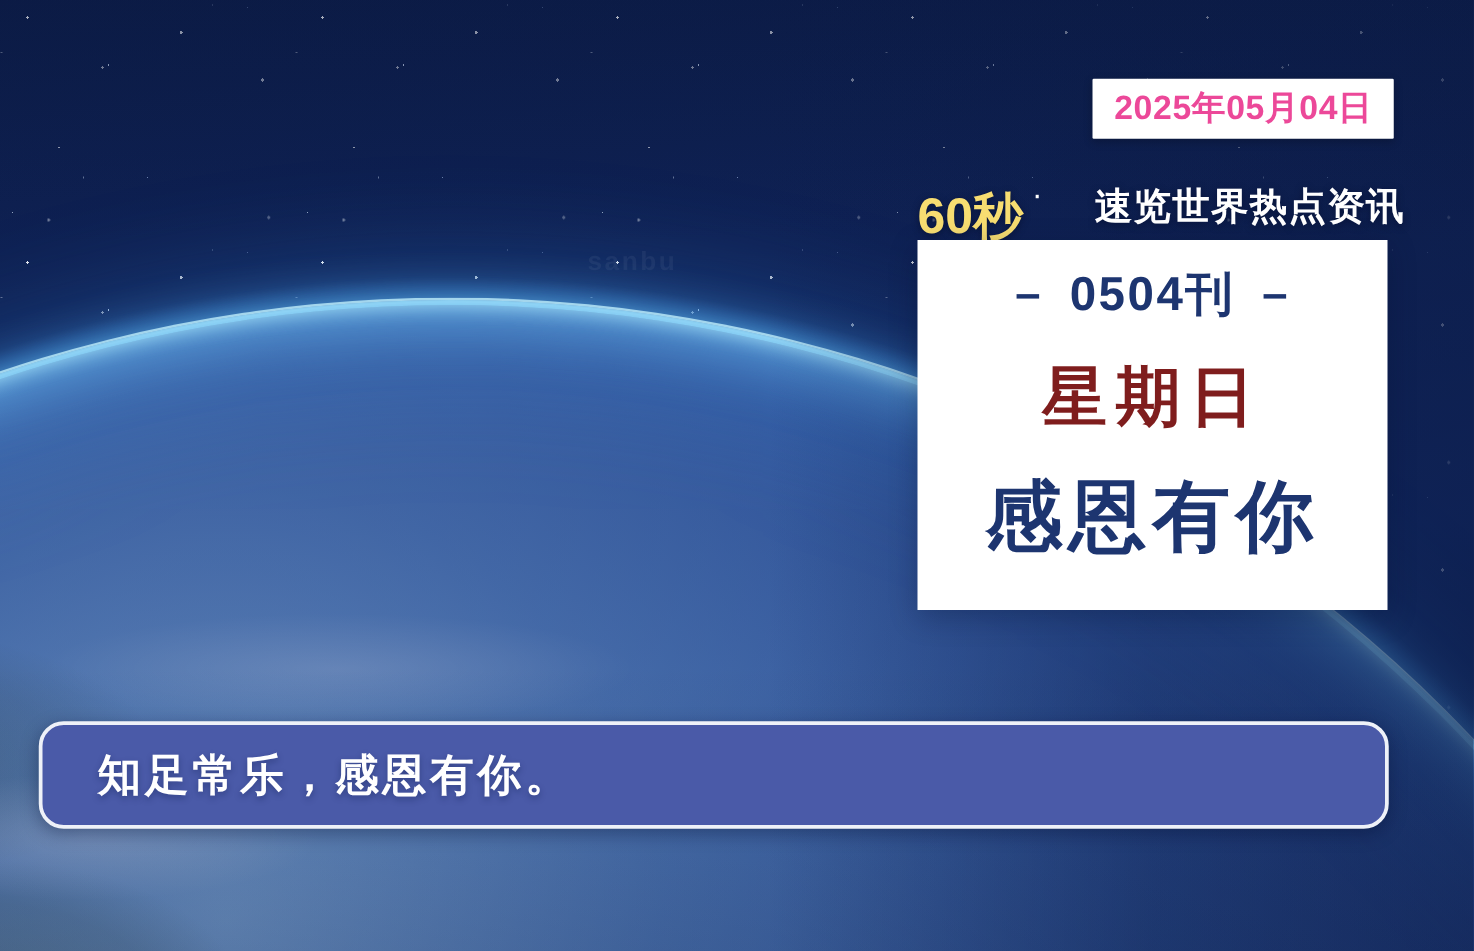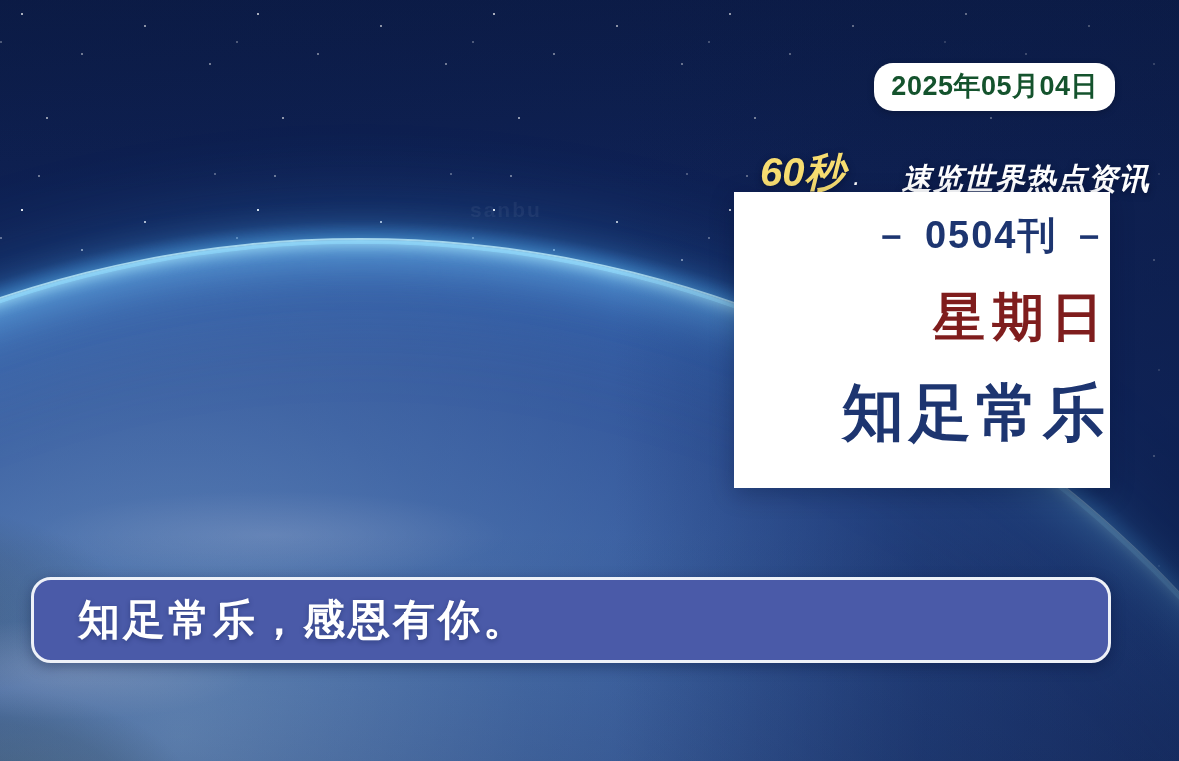--- a/index.html
+++ b/index.html
@@ -167,32 +167,32 @@
     color:#f3f4f6;
     letter-spacing:10px;
     text-shadow:0 5px 14px rgba(0,12,44,.55);
     font-family:"DejaVu Sans","Liberation Sans",sans-serif;
   }
 
   
   .date-pill {
     position:absolute; right:64px; top:63px;
     background:#ffffff;
-    color:#14532d;
+    color:#ec4899;
     font-size:27px; font-weight:700; letter-spacing:.5px;
     padding:5px 17px 7px;
-    border-radius:19px;
+    border-radius:1px;
     white-space:nowrap;
     box-shadow:0 2px 7px rgba(0,0,0,.22);
   }
 
   
   .tagline {
-    position:absolute; left:760px; top:145px;
-    display:flex; align-items:flex-end; white-space:nowrap;font-style:italic;
+    position:absolute; left:734px; top:145px;
+    display:flex; align-items:flex-start; white-space:nowrap;
   }
   .tagline .sec {
     font-size:40px; font-weight:700; color:#f7dd71;
     letter-spacing:0px;
     text-shadow:0 2px 6px rgba(0,8,36,.5);
   }
   .tagline .dot {
     font-size:25px; color:#ffffff; margin:0 5px 0 7px;
     position:relative; top:-3px;
   }
@@ -201,21 +201,21 @@
     text-shadow:0 2px 6px rgba(0,8,36,.5);
     margin-left:37px;
   }
 
   
   .info-card {
     position:absolute; left:734px; top:192px;
     width:376px; height:296px;
     background:#ffffff;
     display:flex; flex-direction:column;
-    align-items:flex-end; justify-content:flex-start;
+    align-items:center; justify-content:flex-start;
     box-shadow:0 6px 22px rgba(3,12,46,.30);
   }
   .issue {
     margin-top:18px;
     font-size:38px; font-weight:700; color:#1d3570;
     letter-spacing:2px; white-space:nowrap;
   }
   .weekday {
     margin-top:22px;
     font-size:52px; font-weight:700; color:#7f1d1d;
@@ -232,21 +232,21 @@
     position:absolute; left:31px; bottom:98px;
     width:1080px; height:86px;
     background:#4a5aa8;
     border:3px solid #eef1f8;
     border-radius:20px;
     display:flex; align-items:center;
     box-shadow:0 4px 14px rgba(3,12,46,.35);
   }
   .quote-text {
     margin-left:44px;
-    font-size:42px; font-weight:700; color:#ffffff;
+    font-size:35px; font-weight:700; color:#ffffff;
     letter-spacing:3px; white-space:nowrap;
     text-shadow:0 2px 5px rgba(10,24,70,.35);
   }
 </style>
 </head>
 <body>
 
 <div id="poster">
 
   <div class="bg-layer space"></div>
@@ -273,21 +273,21 @@
 
     <div class="tagline">
       <span class="sec">60秒</span>
       <span class="dot">·</span>
       <span class="txt">速览世界热点资讯</span>
     </div>
 
     <div class="info-card">
       <div class="issue">－ 0504刊 －</div>
       <div class="weekday">星期日</div>
-      <div class="lunar">知足常乐</div>
+      <div class="lunar">感恩有你</div>
     </div>
 
     <div class="quote-bar">
       <div class="quote-text">知足常乐，感恩有你。</div>
     </div>
 
   </div>
 </div>
 
 </body></html>

